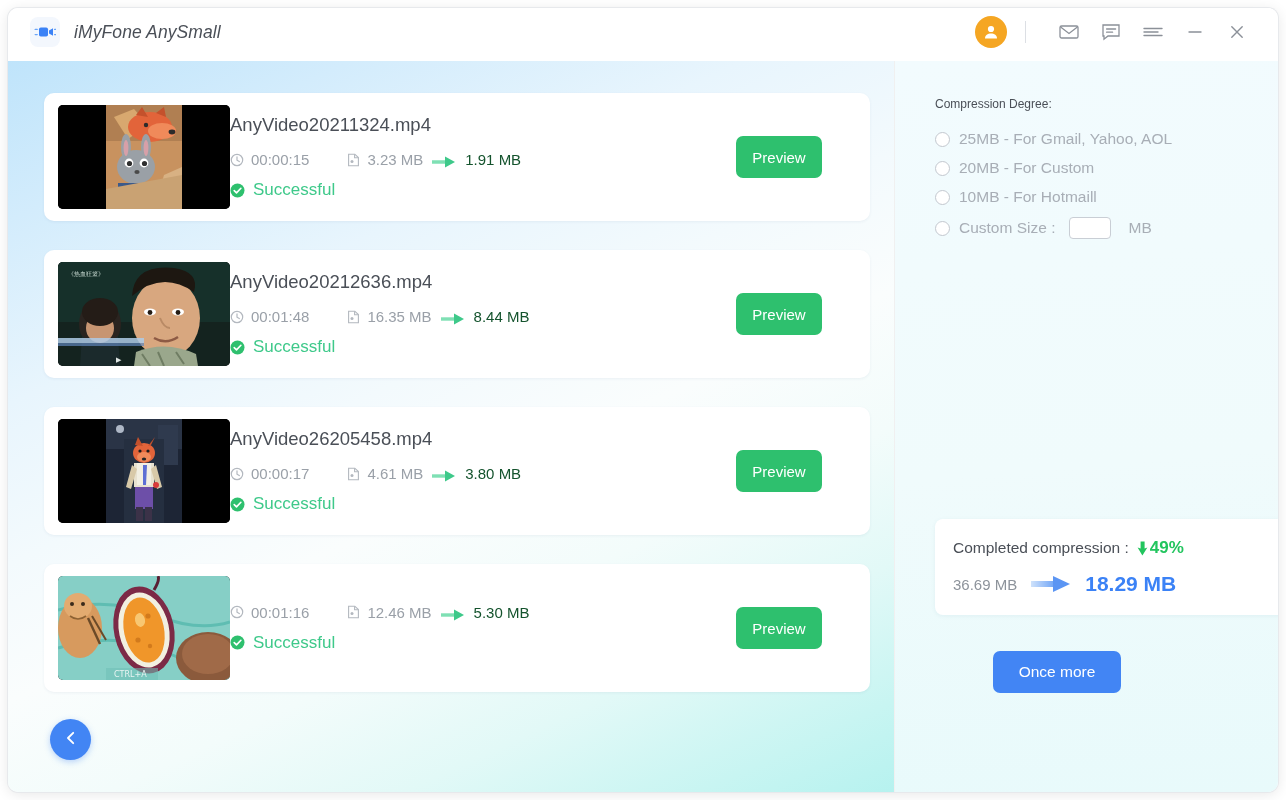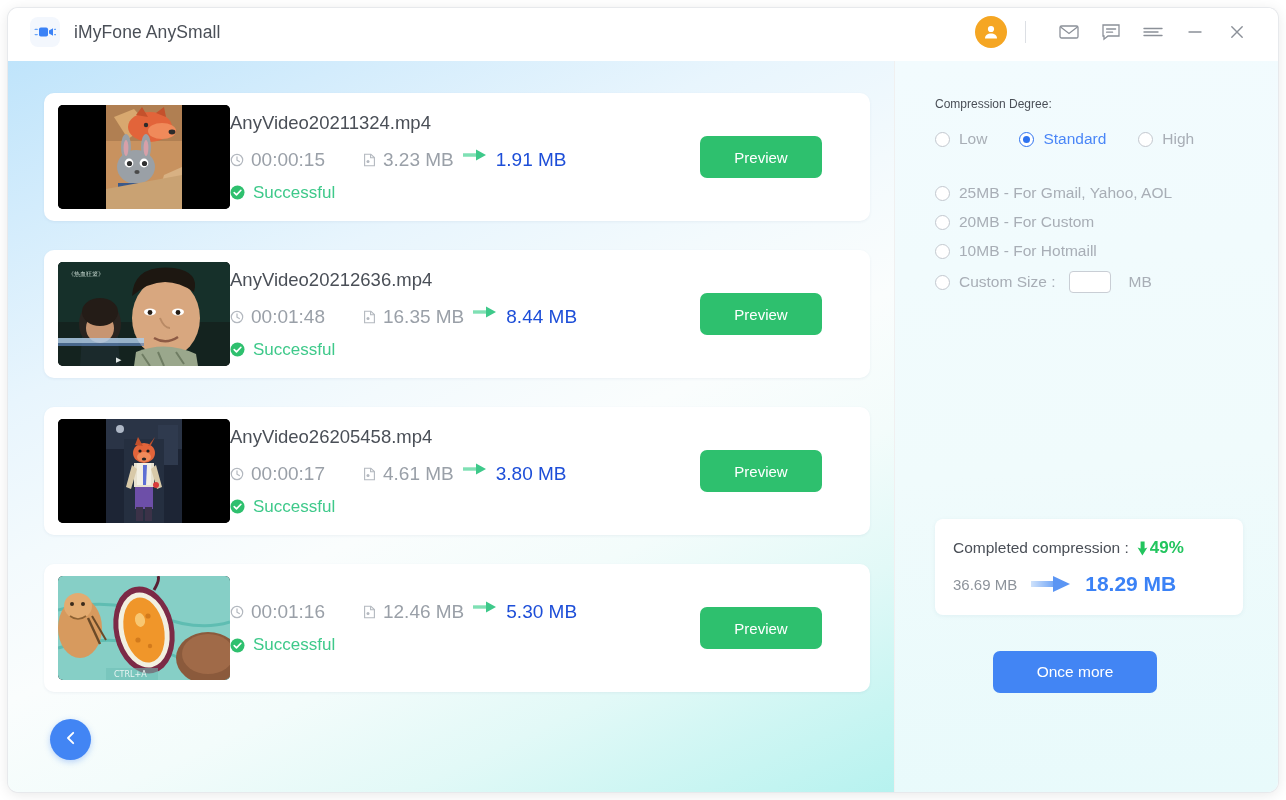--- a/index.html
+++ b/index.html
@@ -29,20 +29,21 @@
 
   
   #titlebar {
     height: 53px;
     flex: 0 0 53px;
     background: #ffffff;
     display: flex;
     align-items: center;
     padding: 0 20px 5px 22px;
     position: relative;
+    font-style: italic;
   }
   #brand { display: flex; align-items: center; gap: 14px; }
   .logo-box {
     width: 30px; height: 30px;
     border-radius: 8px;
     background: #f3f7fd;
     display: flex; align-items: center; justify-content: center;
   }
   .app-title {
     font-size: 17.5px;
@@ -143,40 +144,40 @@
   .file-name {
     font-size: 18.5px;
     color: #4a4f57;
     margin-bottom: 15px;
     white-space: nowrap;
     overflow: hidden;
     text-overflow: ellipsis;
   }
   .meta-row {
     display: flex;
-    align-items: flex-start;
-    font-size: 19px;
+    align-items: flex-end;
+    font-size: 15px;
     color: #9aa0a8;
     margin-bottom: 12px;
   }
   .meta-item { display: flex; align-items: center; gap: 7px; }
   .meta-gap { width: 38px; }
   .size-arrow { margin: 0 9px; display: flex; align-items: center; }
-  .size-new { color: #1d4ed8; }
+  .size-new { color: #14532d; }
   .status-row {
     display: flex;
     align-items: center;
     gap: 8px;
     font-size: 17px;
     color: #3ec98a;
   }
   .preview-btn {
     flex: 0 0 auto;
     margin-right: 48px;
-    width: 122px;
+    width: 86px;
     height: 42px;
     border: none;
     border-radius: 7px;
     background: #2ec06e;
     color: #ffffff;
     font-size: 15px;
     font-family: "Liberation Sans", sans-serif;
     cursor: pointer;
   }
 
@@ -250,21 +251,21 @@
     color: #4a4f57;
     text-align: center;
     padding: 0 2px;
   }
 
   
   #result-card {
     position: absolute;
     left: 40px;
     top: 458px;
-    width: 308px;
+    width: 352px;
     height: 96px;
     background: #ffffff;
     border-radius: 8px;
     padding: 19px 0 16px 18px;
     box-shadow: 0 1px 4px rgba(70,110,140,0.08);
   }
   #result-line1 {
     font-size: 15.5px;
     color: #4a4f57;
     display: flex;
@@ -284,21 +285,21 @@
     white-space: nowrap;
   }
   .old-size { font-size: 15px; color: #8d939b; }
   .new-size { font-size: 21px; color: #3b82f6; font-weight: bold; }
   .blue-arrow { margin: 0 14px; display: flex; align-items: center; }
 
   #once-more-btn {
     position: absolute;
     left: 98px;
     top: 590px;
-    width: 164px;
+    width: 128px;
     height: 42px;
     border: none;
     border-radius: 7px;
     background: #4285f4;
     color: #ffffff;
     font-size: 15.5px;
     font-family: "Liberation Sans", sans-serif;
     cursor: pointer;
   }
 </style>
@@ -627,34 +628,20 @@
         </span>
       </div>
     </div>
 
     <div id="panel-divider"></div>
 
     <div id="right-panel">
 
       <div class="section-label">Compression Degree:</div>
 
-      <div id="degree-row">
-        <label class="radio-opt muted">
-          <span class="rdo"></span>
-          <span>Low</span>
-        </label>
-        <label class="radio-opt selected">
-          <span class="rdo"></span>
-          <span>Standard</span>
-        </label>
-        <label class="radio-opt muted">
-          <span class="rdo"></span>
-          <span>High</span>
-        </label>
-      </div>
 
 
       <div id="size-list">
         <label class="radio-opt muted">
           <span class="rdo"></span>
           <span>25MB - For Gmail, Yahoo, AOL</span>
         </label>
         <label class="radio-opt muted">
           <span class="rdo"></span>
           <span>20MB - For Custom</span>

